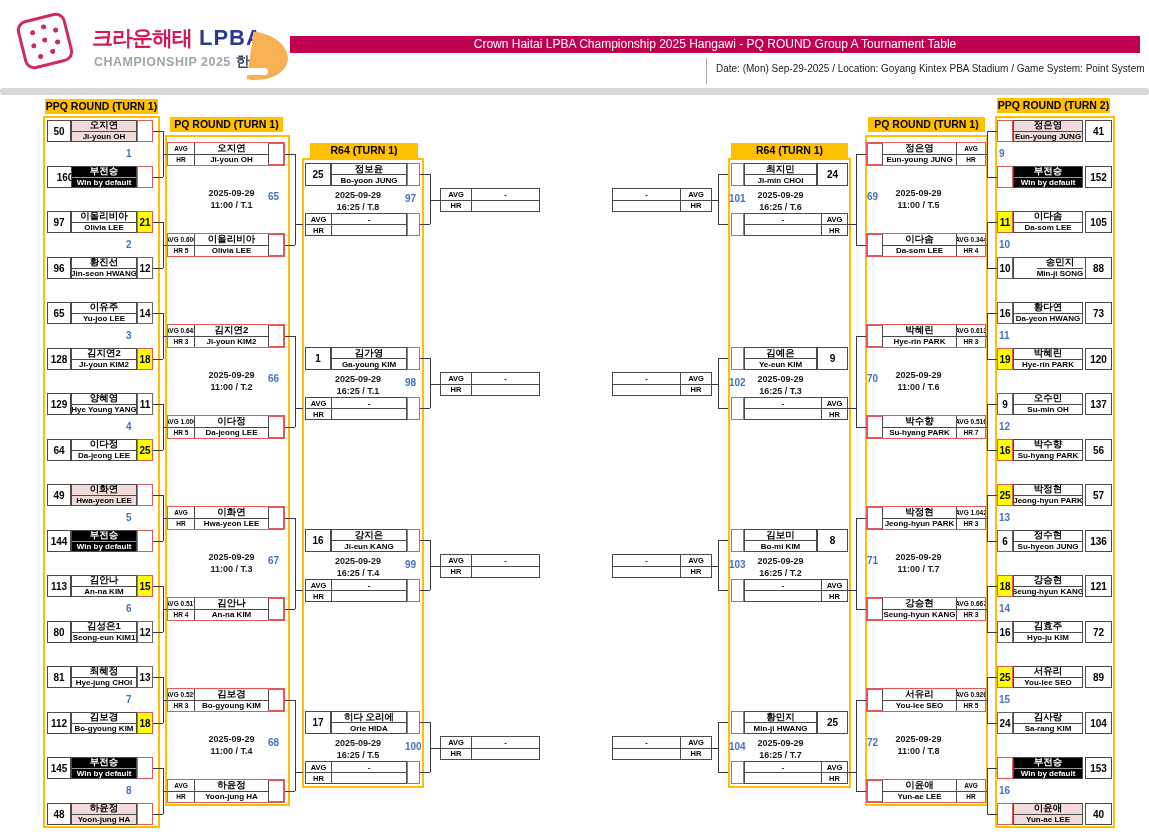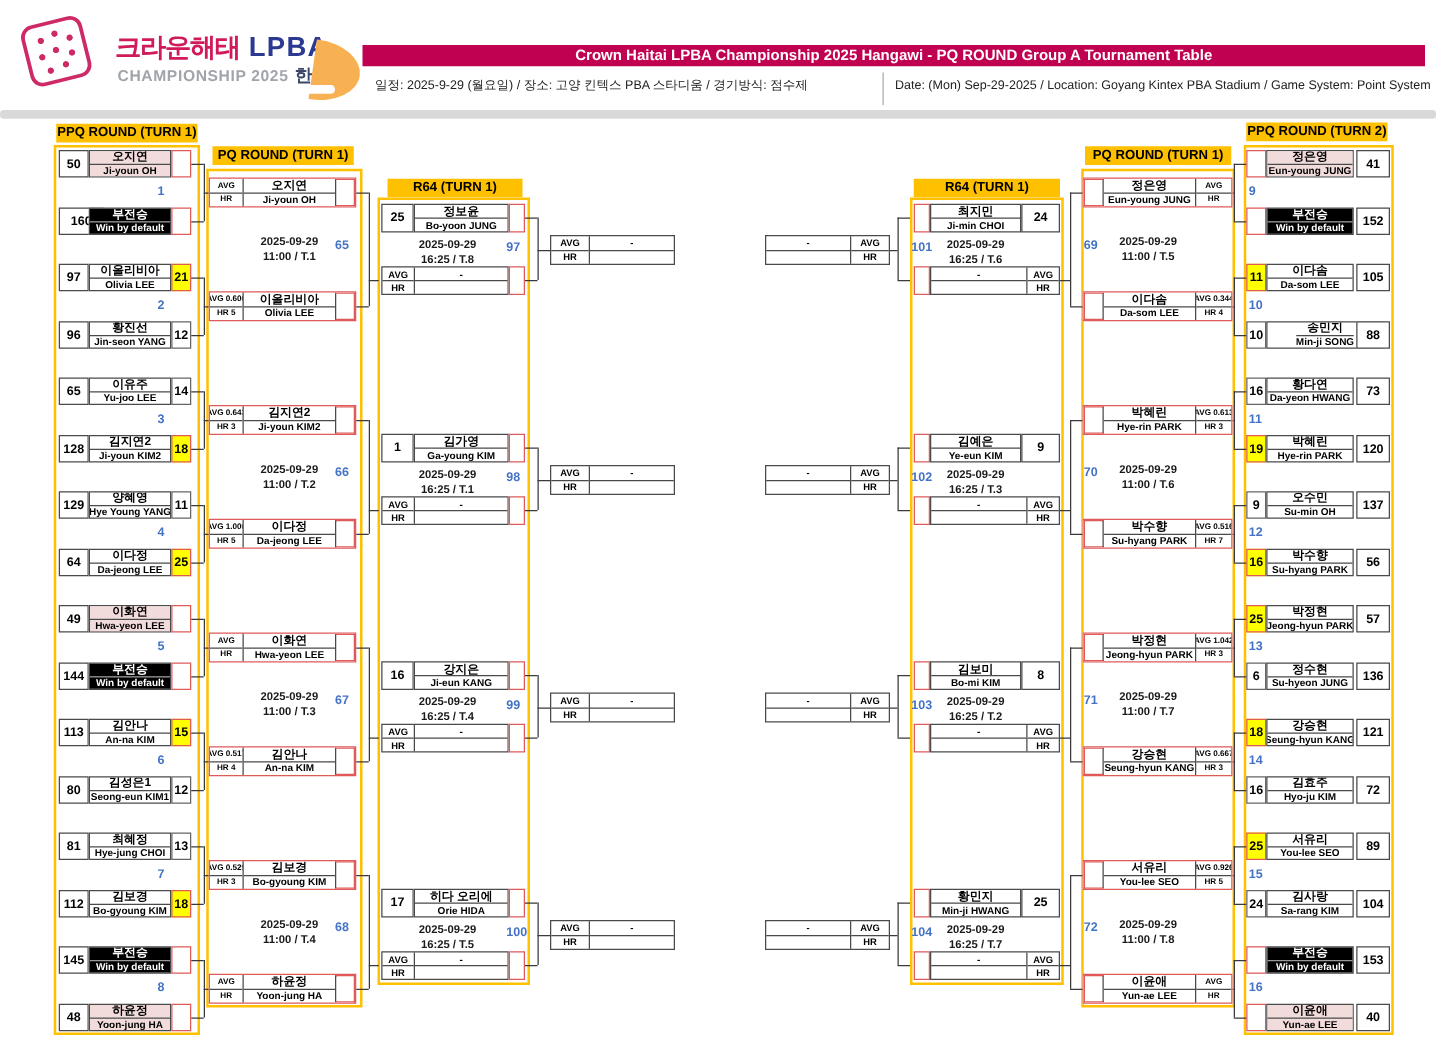--- a/index.html
+++ b/index.html
@@ -1,21 +1,21 @@
 <!DOCTYPE html>
 <html><head>
 <meta charset="utf-8">
 <style>
   html,body{margin:0;padding:0;background:#fff;font-family:"Liberation Sans","DejaVu Sans",sans-serif;}
   #page{position:relative;width:1149px;height:838px;background:#fff;overflow:hidden;}
   .abs{position:absolute;box-sizing:border-box;}
   .line{position:absolute;background:#3a3a3a;}
   
   .title-kr{font-size:19px;font-weight:700;color:#111;text-align:center;}
-  .title-bar{background:#C00051;color:#fff;font-size:12px;font-weight:700;text-align:center;line-height:17px;}
+  .title-bar{background:#C00051;color:#fff;font-size:12px;font-weight:400;text-align:center;line-height:17px;}
   .info-txt{font-size:10px;color:#222;line-height:26px;white-space:nowrap;}
   .vdiv{background:#aaa;width:1px;}
   .grayband{background:#D9D9D9;border-radius:3px;}
   
   .dice{border:3px solid #CF2A68;border-radius:10px;transform:rotate(-14deg);background:#fff;
     background-image:radial-gradient(circle at 12px 11px,#CF2A68 2.2px,transparent 2.8px),
       radial-gradient(circle at 24px 8px,#CF2A68 2.2px,transparent 2.8px),
       radial-gradient(circle at 35px 14px,#CF2A68 2.2px,transparent 2.8px),
       radial-gradient(circle at 10px 24px,#CF2A68 2.2px,transparent 2.8px),
       radial-gradient(circle at 22px 21px,#CF2A68 2.2px,transparent 2.8px),
@@ -69,21 +69,20 @@
       <span class="brand-kr">크라운해태</span><span class="brand-lpba">LPBA</span>
     </div>
     <div class="abs" style="left:82px;top:44px;white-space:nowrap;">
       <span class="brand-sub">CHAMPIONSHIP 2025</span><span class="brand-sub-kr">한가위</span>
     </div>
     <div class="abs crescent" style="left:238px;top:26px;width:38px;height:48px;"></div>
     <div class="abs cloud" style="left:230px;top:60px;width:26px;height:7px;"></div>
   </div>
 
   <div class="abs title-bar" style="left:290px;top:36px;width:850px;height:17px;">Crown Haitai LPBA Championship 2025 Hangawi - PQ ROUND Group A Tournament Table</div>
-  <div class="abs info-txt" style="left:300px;top:56px;width:400px;height:28px;">일정: 2025-9-29 (월요일) / 장소: 고양 킨텍스 PBA 스타디움 / 경기방식: 점수제</div>
   <div class="abs vdiv" style="left:706px;top:58px;height:26px;"></div>
   <div class="abs info-txt" style="left:716px;top:56px;width:430px;height:28px;">Date: (Mon) Sep-29-2025 / Location: Goyang Kintex PBA Stadium / Game System: Point System</div>
   <div class="abs grayband" style="left:0;top:88px;width:1149px;height:7px;"></div>
 
   <div class="abs hdr" style="left:45px;top:99px;width:113px;height:15px;">PPQ ROUND (TURN 1)</div>
   <div class="abs hdr" style="left:170px;top:117px;width:113px;height:15px;">PQ ROUND (TURN 1)</div>
   <div class="abs hdr" style="left:310px;top:143px;width:108px;height:15px;">R64 (TURN 1)</div>
   <div class="abs hdr" style="left:731px;top:143px;width:117px;height:15px;">R64 (TURN 1)</div>
   <div class="abs hdr" style="left:868px;top:117px;width:117px;height:15px;">PQ ROUND (TURN 1)</div>
   <div class="abs hdr" style="left:997px;top:98px;width:113px;height:15px;">PPQ ROUND (TURN 2)</div>
@@ -110,21 +109,21 @@
       <div class="abs scorecell " style="left:137px;top:166px;width:16px;height:22px;"></div>
       <div class="abs cell ctr seedcell" style="left:47px;top:211px;width:24px;height:22px;">97</div>
       <div class="abs cell " style="left:71px;top:211px;width:66px;height:22px;">
         <div class="nrow nkr">이올리비아</div>
         <div class="nrow nen">Olivia LEE</div>
       </div>
       <div class="abs scorecell sc-win" style="left:137px;top:211px;width:16px;height:22px;">21</div>
       <div class="abs cell ctr seedcell" style="left:47px;top:257px;width:24px;height:22px;">96</div>
       <div class="abs cell " style="left:71px;top:257px;width:66px;height:22px;">
         <div class="nrow nkr">황진선</div>
-        <div class="nrow nen">Jin-seon YANG</div>
+        <div class="nrow nen">Jin-seon HWANG</div>
       </div>
       <div class="abs scorecell sc-lose" style="left:137px;top:257px;width:16px;height:22px;">12</div>
       <div class="abs cell ctr seedcell" style="left:47px;top:302px;width:24px;height:22px;">65</div>
       <div class="abs cell " style="left:71px;top:302px;width:66px;height:22px;">
         <div class="nrow nkr">이유주</div>
         <div class="nrow nen">Yu-joo LEE</div>
       </div>
       <div class="abs scorecell sc-lose" style="left:137px;top:302px;width:16px;height:22px;">14</div>
       <div class="abs cell ctr seedcell" style="left:47px;top:348px;width:24px;height:22px;">128</div>
       <div class="abs cell " style="left:71px;top:348px;width:66px;height:22px;">

